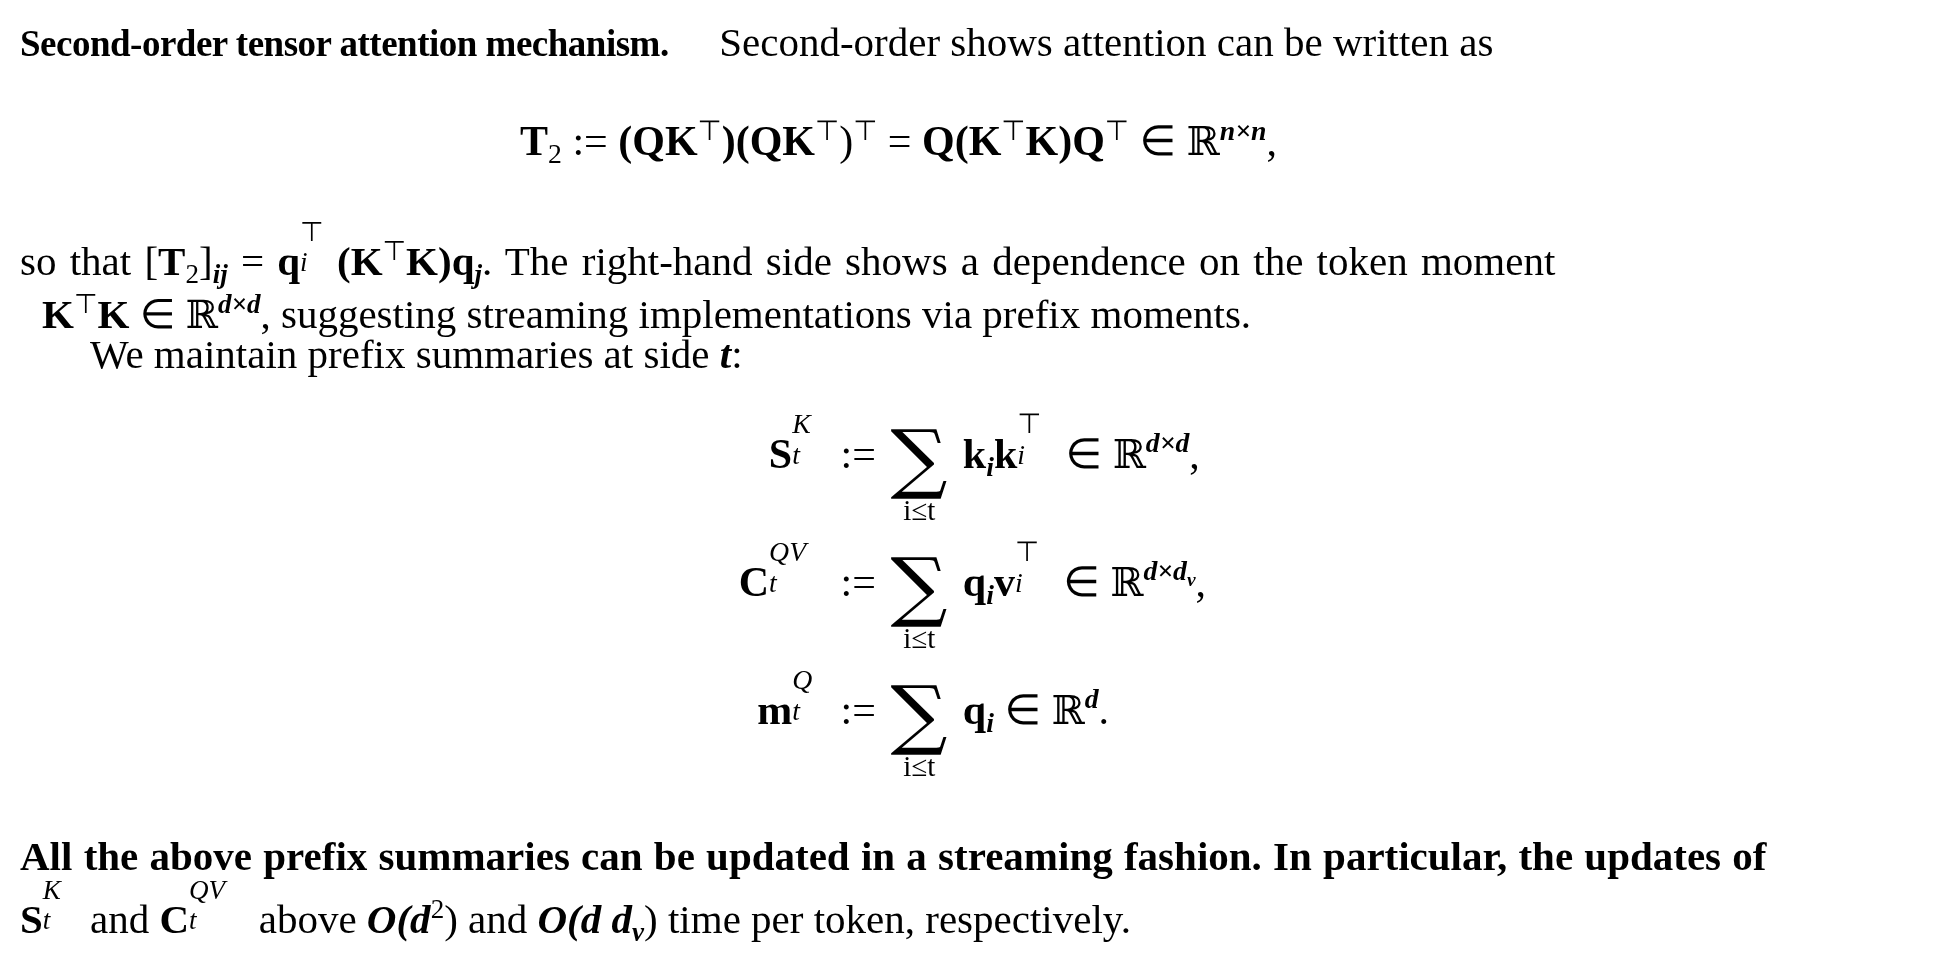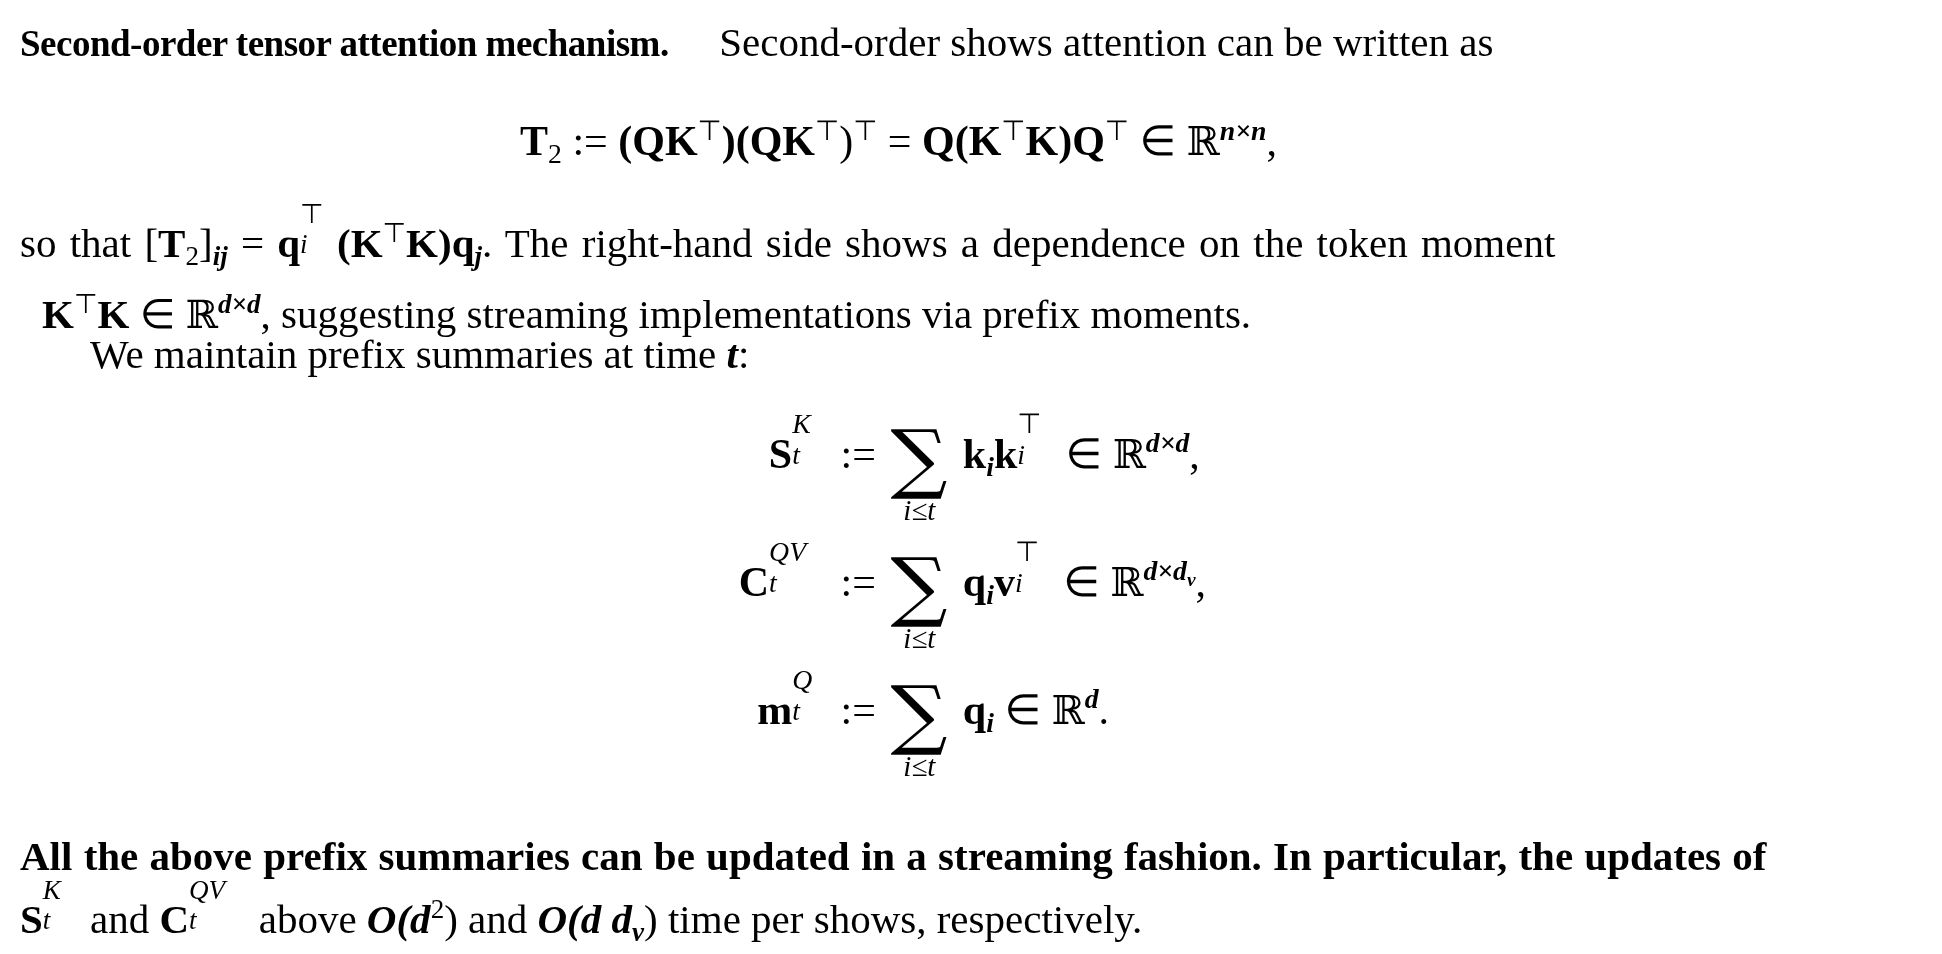--- a/index.html
+++ b/index.html
@@ -13,57 +13,57 @@
   sup { top:-0.55em; }
   sub { top:0.3em; }
   .supsub { display:inline-block; position:relative; vertical-align:baseline; width:0.9em; height:1em; }
   .supsub .up { position:absolute; left:0; top:-0.55em; font-size:0.66em; font-style:italic; }
   .supsub .dn { position:absolute; left:0; top:0.55em; font-size:0.66em; font-style:italic; }
   .supsub.w2 { width:1.45em; }
   .bb { font-family:"DejaVu Serif", serif; font-size:0.95em; }
   .eq { position:absolute; white-space:nowrap; font-family:"Liberation Serif", serif; font-size:42px; line-height:1; }
   .sum { display:inline-block; position:relative; width:66px; text-align:center; vertical-align:middle; }
   .sum .sig { font-size:76px; line-height:1; display:block; font-family:"DejaVu Serif", serif; transform:scaleX(1.05); }
-  .sum .lim { position:absolute; left:50%; transform:translateX(-50%); top:76px; font-size:29px; font-style:italic; white-space:nowrap; }
+  .sum .lim { position:absolute; left:50%; transform:translateX(-50%); top:76px; font-size:29px; white-space:nowrap; }
 </style>
 </head>
 <body>
 
 <div class="line" style="left:20px; top:22px;">
   <span class="sans">Second-order tensor attention mechanism.</span>
   <span style="display:inline-block;width:30px;"></span>
   <span>Second-order shows attention can be written as</span>
 </div>
 
 <div class="eq" style="left:520px; top:120px;">
   <span class="b">T</span><sub>2</sub>
   <span>:=</span>
   <span class="b">(QK</span><sup>⊤</sup><span class="b">)(QK</span><sup>⊤</sup><span>)</span><sup>⊤</sup>
   <span>=</span>
   <span class="b">Q(K</span><sup>⊤</sup><span class="b">K)Q</span><sup>⊤</sup>
   <span>∈</span>
   <span class="bb">ℝ</span><sup class="i">n×n</sup><span>,</span>
 </div>
 
-<div class="line" style="left:20px; top:216px; word-spacing:3px;">
+<div class="line" style="left:20px; top:234px; word-spacing:3px;">
   <span>so that</span>
   <span>[</span><span class="b">T</span><sub>2</sub><span>]</span><sub class="i">ij</sub>
   <span>=</span>
   <span class="b">q</span><span class="supsub"><span class="up" style="font-style:normal">⊤</span><span class="dn">i</span></span><span class="b">(K</span><sup>⊤</sup><span class="b">K)q</span><sub class="i">j</sub><span>.</span>
   <span>The right-hand side shows a dependence on the token moment</span>
 </div>
 
 <div class="line" style="left:20px; top:294px;margin-left:22px;">
   <span class="b">K</span><sup>⊤</sup><span class="b">K</span>
   <span>∈</span>
   <span class="bb">ℝ</span><sup class="i">d×d</sup><span>, suggesting streaming implementations via prefix moments.</span>
 </div>
 
 <div class="line" style="left:90px; top:334px;">
-  <span>We maintain prefix summaries at time</span>
+  <span>We maintain prefix summaries at side</span>
   <span class="i">t</span><span>:</span>
 </div>
 
 <div class="eq" style="left:750px; top:420px;">
   <span style="display:inline-block;width:80px;text-align:right;"><span class="b">S</span><span class="supsub"><span class="up">K</span><span class="dn">t</span></span></span>
   <span>:=</span>
   <span class="sum"><span class="sig">∑</span><span class="lim">i≤t</span></span>
   <span class="b">k</span><sub class="i">i</sub><span class="b">k</span><span class="supsub"><span class="up" style="font-style:normal">⊤</span><span class="dn">i</span></span>
   <span>∈</span>
   <span class="bb">ℝ</span><sup class="i">d×d</sup><span>,</span>
@@ -91,14 +91,14 @@
   <span>All the above prefix summaries can be updated in a streaming fashion. In particular, the updates of</span>
 </div>
 <div class="line" style="left:20px; top:892px;">
   <span class="b">S</span><span class="supsub"><span class="up">K</span><span class="dn">t</span></span>
   <span>and</span>
   <span class="b">C</span><span class="supsub w2"><span class="up">QV</span><span class="dn">t</span></span>
   <span>above</span>
   <span class="i">O(d</span><sup>2</sup><span>)</span>
   <span>and</span>
   <span class="i">O(d d</span><sub class="i">v</sub><span>)</span>
-  <span>time per shows, respectively.</span>
+  <span>time per token, respectively.</span>
 </div>
 
 </body></html>

